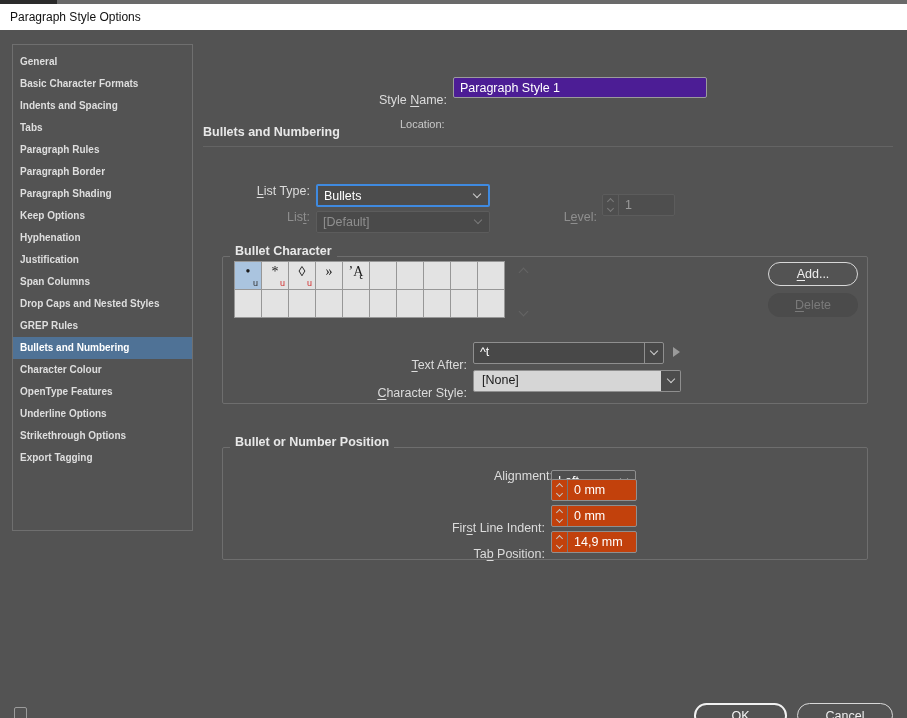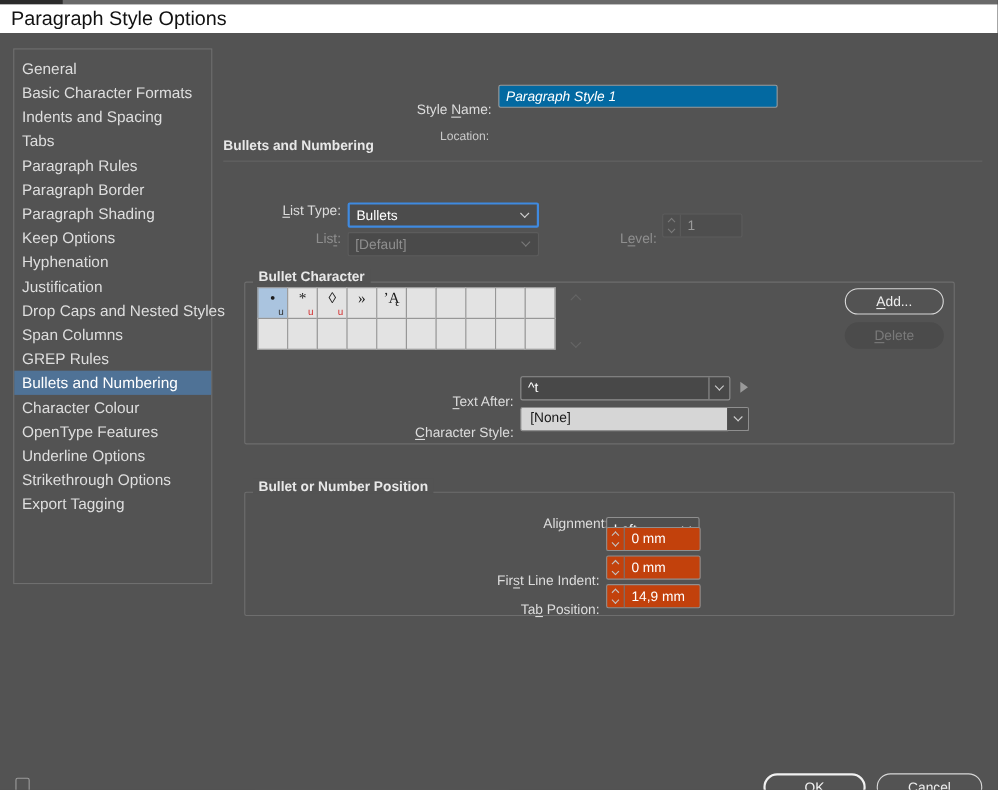--- a/index.html
+++ b/index.html
@@ -3,37 +3,37 @@
 <meta charset="utf-8">
 <style>
   * { margin:0; padding:0; box-sizing:border-box; }
   html,body { width:907px; height:718px; }
   body { font-family:"Liberation Sans", sans-serif; position:relative; background:#535353; overflow:hidden; }
 
   .topstrip { position:absolute; left:0; top:0; width:907px; height:4px; background:#6a6a6a; }
   .topstrip .dark { position:absolute; left:0; top:0; width:57px; height:4px; background:#2b2b2b; }
 
   .titlebar { position:absolute; left:0; top:4px; width:907px; height:26px; background:#ffffff; }
-  .titlebar .title { position:absolute; left:10px; top:0; line-height:26px; font-size:18px; color:#111; }
+  .titlebar .title { position:absolute; left:10px; top:0; line-height:26px; font-size:12px; color:#111; }
 
   .dialog-body { position:absolute; left:0; top:30px; width:907px; height:688px; background:#535353; }
 
   
   .sidebar { position:absolute; left:12px; top:14px; width:181px; height:487px; border:1px solid #6f6f6f; padding-top:6px; }
-  .side-item { height:22px; line-height:22px; padding-left:7px; font-size:14px; color:#dedede; white-space:nowrap; cursor:default; }
+  .side-item { height:22px; line-height:22px; padding-left:7px; font-size:10px; color:#dedede; white-space:nowrap; cursor:default;font-weight:bold; }
   .side-item.selected { background:#4f7296; color:#ffffff; }
 
   .lbl { position:absolute; font-size:12.5px; color:#dcdcdc; white-space:nowrap;margin-top:12px; }
   .lbl.r { text-align:right; }
   .lbl.dis { color:#8f8f8f; }
   .small { font-size:11px; color:#c9c9c9; }
   u { text-underline-offset:2px; }
 
-  .txtfield { position:absolute; background:#0369a1; border:1px solid #9b9b9b; border-radius:2px;
-              color:#fff; font-size:12.5px; padding:0 6px; font-family:"Liberation Sans", sans-serif;font-style:italic; }
+  .txtfield { position:absolute; background:#4c1d95; border:1px solid #9b9b9b; border-radius:2px;
+              color:#fff; font-size:12.5px; padding:0 6px; font-family:"Liberation Sans", sans-serif; }
 
   .section-hd { position:absolute; font-size:12.5px; font-weight:600; color:#e8e8e8; }
   .divider { position:absolute; height:1px; background:#646464; }
 
   
   .dd { position:absolute; border:1px solid #8f8f8f; border-radius:2px; background:#4f4f4f;
         color:#fff; font-size:12.5px; display:flex; align-items:center; padding-left:6px; cursor:default;margin-top:17px; }
   .dd.focus { border:2px solid #3f8ae0; background:#4c4c4c; }
   .dd.dis { background:#4a4a4a; border-color:#5c5c5c; color:#8f8f8f; }
   .chev { width:6px; height:6px; border-right:1.5px solid #cfcfcf; border-bottom:1.5px solid #cfcfcf;
@@ -109,22 +109,22 @@
       <div class="side-item">General</div>
       <div class="side-item">Basic Character Formats</div>
       <div class="side-item">Indents and Spacing</div>
       <div class="side-item">Tabs</div>
       <div class="side-item">Paragraph Rules</div>
       <div class="side-item">Paragraph Border</div>
       <div class="side-item">Paragraph Shading</div>
       <div class="side-item">Keep Options</div>
       <div class="side-item">Hyphenation</div>
       <div class="side-item">Justification</div>
+      <div class="side-item">Span Columns</div>
       <div class="side-item">Drop Caps and Nested Styles</div>
-      <div class="side-item">Span Columns</div>
       <div class="side-item">GREP Rules</div>
       <div class="side-item selected">Bullets and Numbering</div>
       <div class="side-item">Character Colour</div>
       <div class="side-item">OpenType Features</div>
       <div class="side-item">Underline Options</div>
       <div class="side-item">Strikethrough Options</div>
       <div class="side-item">Export Tagging</div>
     </div>
 
   <div class="lbl r" style="left:330px; top:51px; width:117px;">Style <u>N</u>ame:</div>

